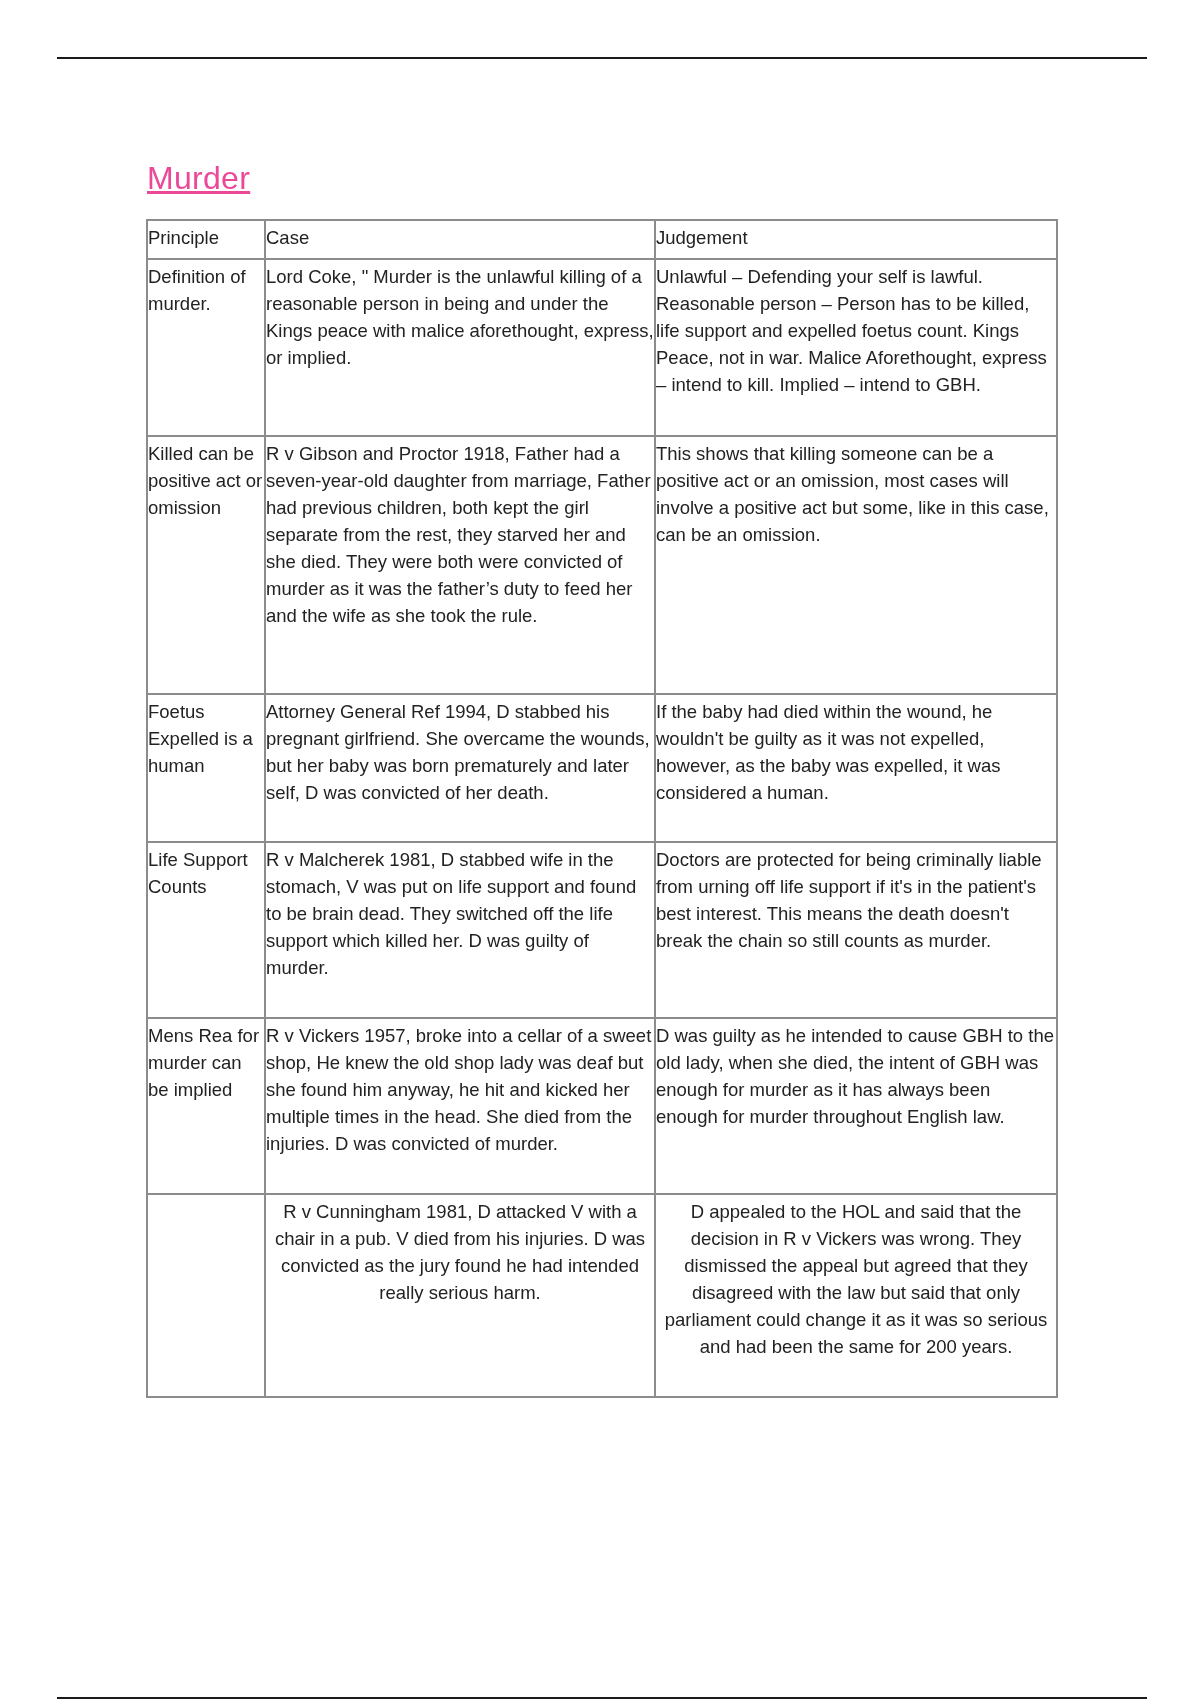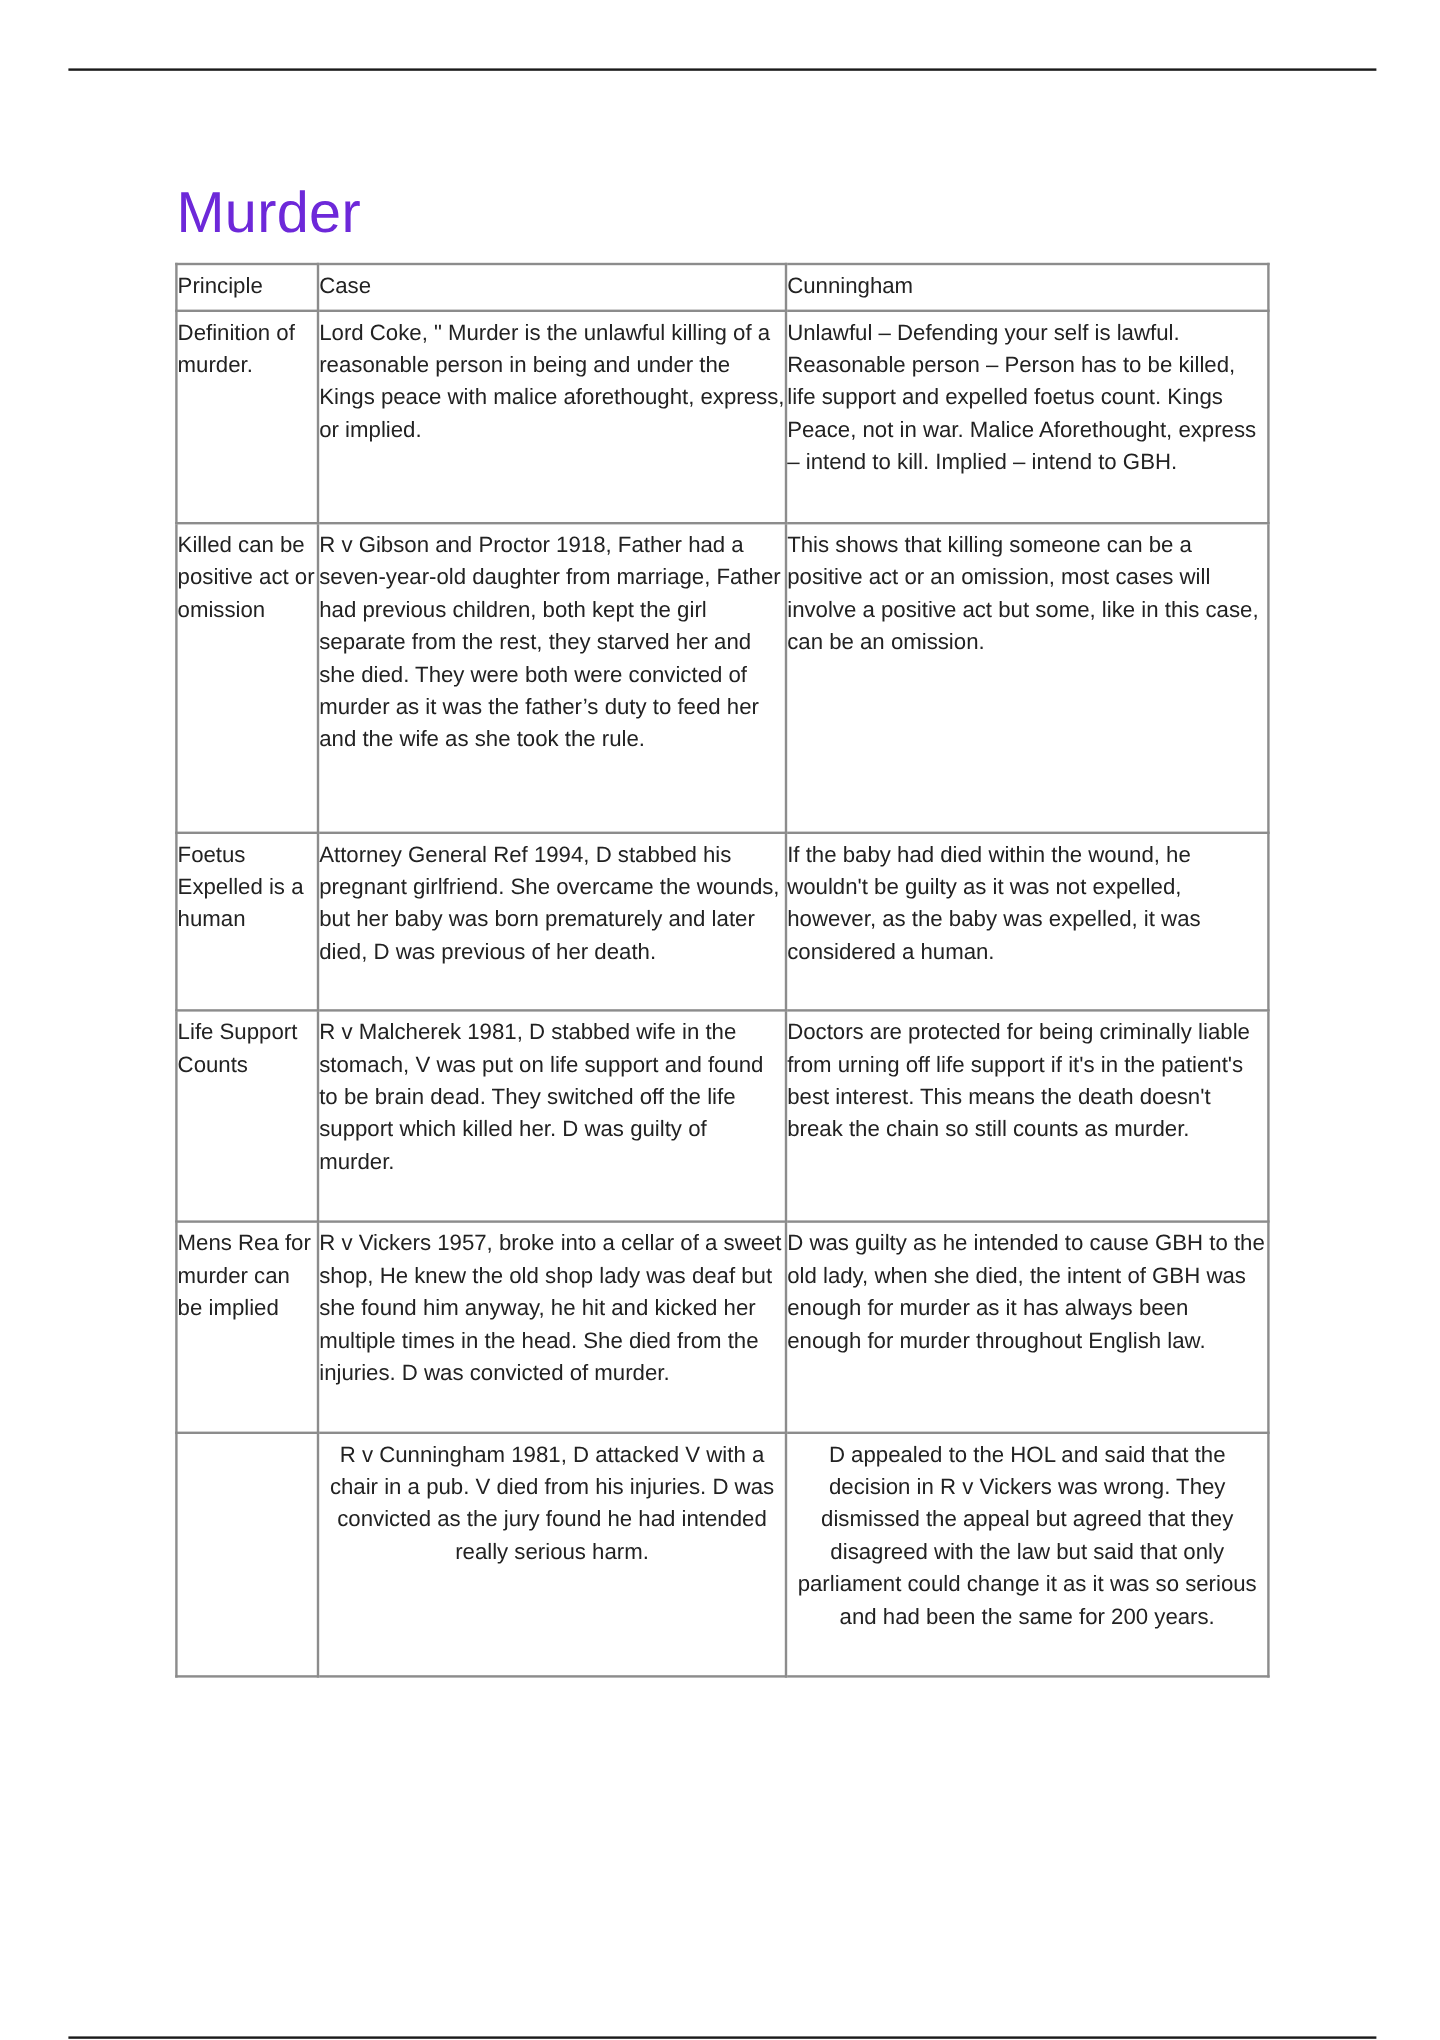--- a/index.html
+++ b/index.html
@@ -22,26 +22,27 @@
       height: 2px;
       background: #1a1a1a;
     }
     .rule.top { top: 57px; }
     .rule.bottom { top: 1697px; }
 
     .title {
       position: absolute;
       left: 147px;
       top: 150px;
-      font-size: 48px;
+      font-size: 32px;
       line-height: 56px;
       font-weight: normal;
-      color: #6d28d9;
+      color: #ec4899;
       margin: 0;
       letter-spacing: 0.3px;
+      text-decoration: underline;
     }
 
     table.doc-table {
       position: absolute;
       left: 146px;
       top: 219px;
       width: 910px;
       border-collapse: collapse;
       table-layout: fixed;
       font-size: 18.5px;
@@ -76,35 +77,35 @@
 <table class="doc-table">
   <colgroup>
     <col class="c1">
       <col class="c2">
       <col class="c3">
   </colgroup>
   <tbody>
     <tr class="hdr">
       <td>Principle</td>
       <td>Case</td>
-      <td>Cunningham</td>
+      <td>Judgement</td>
     </tr>
     <tr class="r1">
       <td>Definition of murder.</td>
       <td>Lord Coke, " Murder is the unlawful killing of a reasonable person in being and under the Kings peace with malice aforethought, express, or implied.</td>
       <td>Unlawful – Defending your self is lawful. Reasonable person – Person has to be killed, life support and expelled foetus count. Kings Peace, not in war. Malice Aforethought, express – intend to kill. Implied – intend to GBH.</td>
     </tr>
     <tr class="r2">
       <td>Killed can be positive act or omission</td>
       <td>R v Gibson and Proctor 1918, Father had a seven-year-old daughter from marriage, Father had previous children, both kept the girl separate from the rest, they starved her and she died. They were both were convicted of murder as it was the father’s duty to feed her and the wife as she took the rule.</td>
       <td>This shows that killing someone can be a positive act or an omission, most cases will involve a positive act but some, like in this case, can be an omission.</td>
     </tr>
     <tr class="r3">
       <td>Foetus Expelled is a human</td>
-      <td>Attorney General Ref 1994, D stabbed his pregnant girlfriend. She overcame the wounds, but her baby was born prematurely and later died, D was previous of her death.</td>
+      <td>Attorney General Ref 1994, D stabbed his pregnant girlfriend. She overcame the wounds, but her baby was born prematurely and later self, D was convicted of her death.</td>
       <td>If the baby had died within the wound, he wouldn't be guilty as it was not expelled, however, as the baby was expelled, it was considered a human.</td>
     </tr>
     <tr class="r4">
       <td>Life Support Counts</td>
       <td>R v Malcherek 1981, D stabbed wife in the stomach, V was put on life support and found to be brain dead. They switched off the life support which killed her. D was guilty of murder.</td>
       <td>Doctors are protected for being criminally liable from urning off life support if it's in the patient's best interest. This means the death doesn't break the chain so still counts as murder.</td>
     </tr>
     <tr class="r5">
       <td>Mens Rea for murder can be implied</td>
       <td>R v Vickers 1957, broke into a cellar of a sweet shop, He knew the old shop lady was deaf but she found him anyway, he hit and kicked her multiple times in the head. She died from the injuries. D was convicted of murder.</td>

